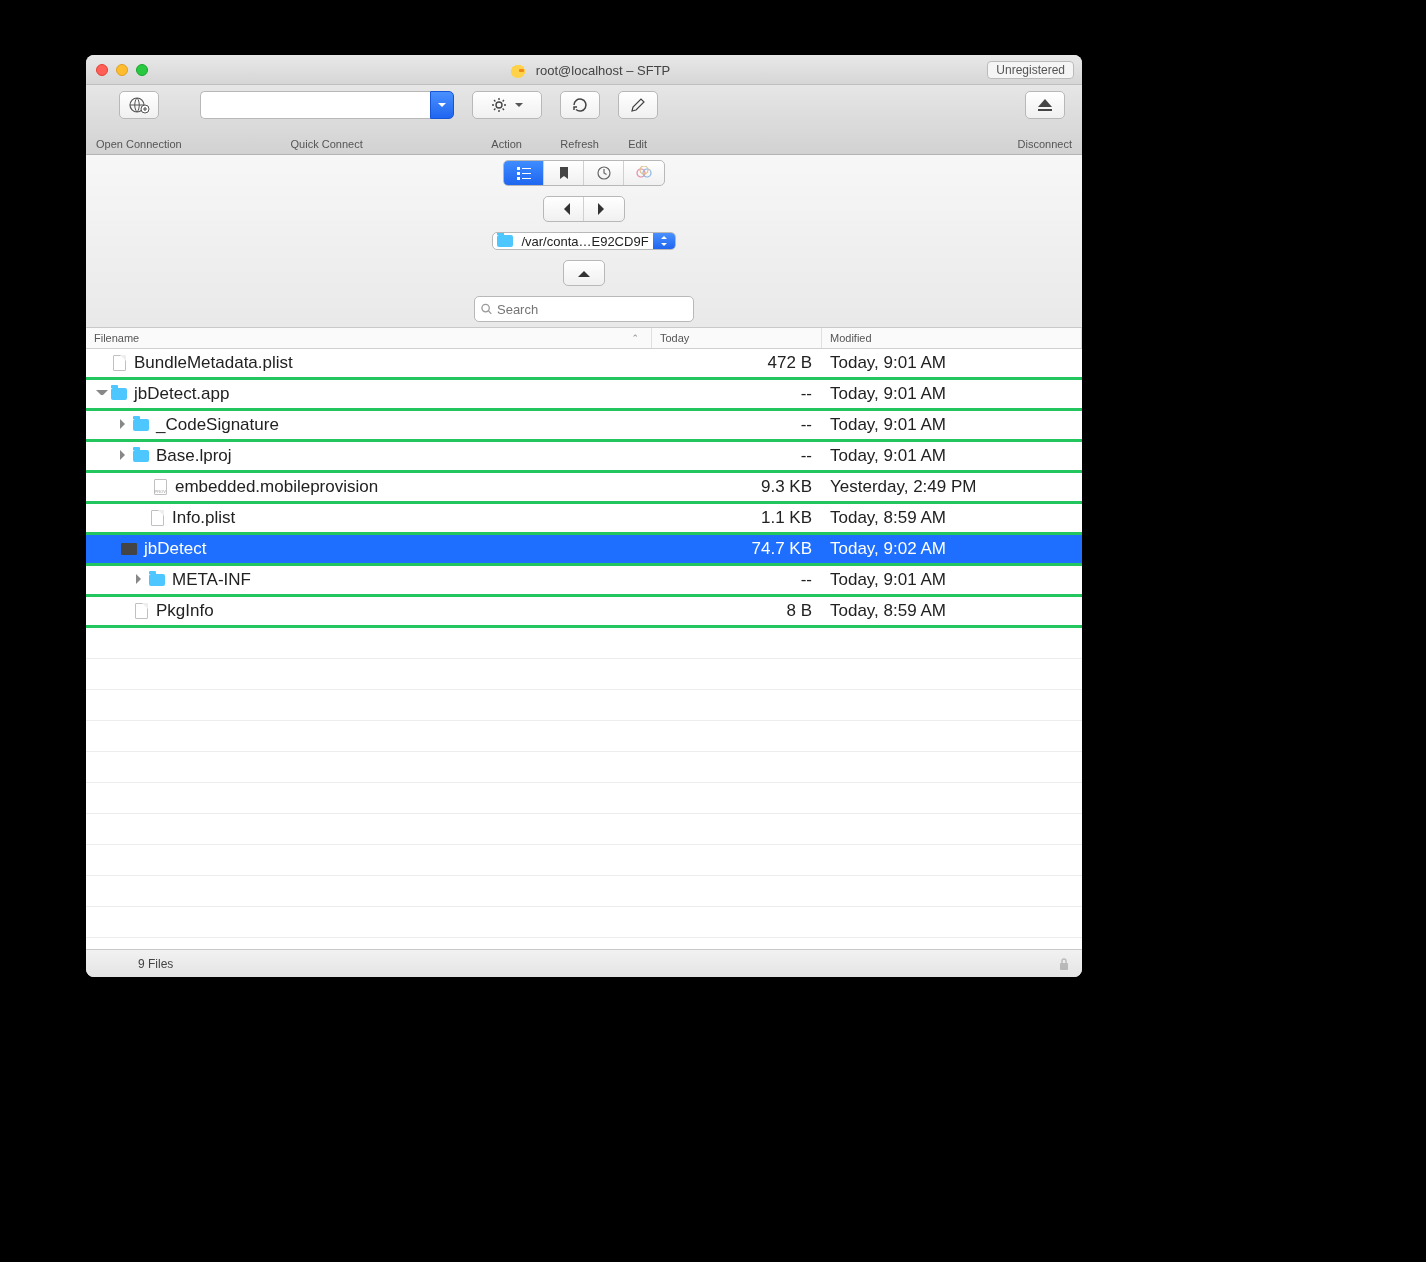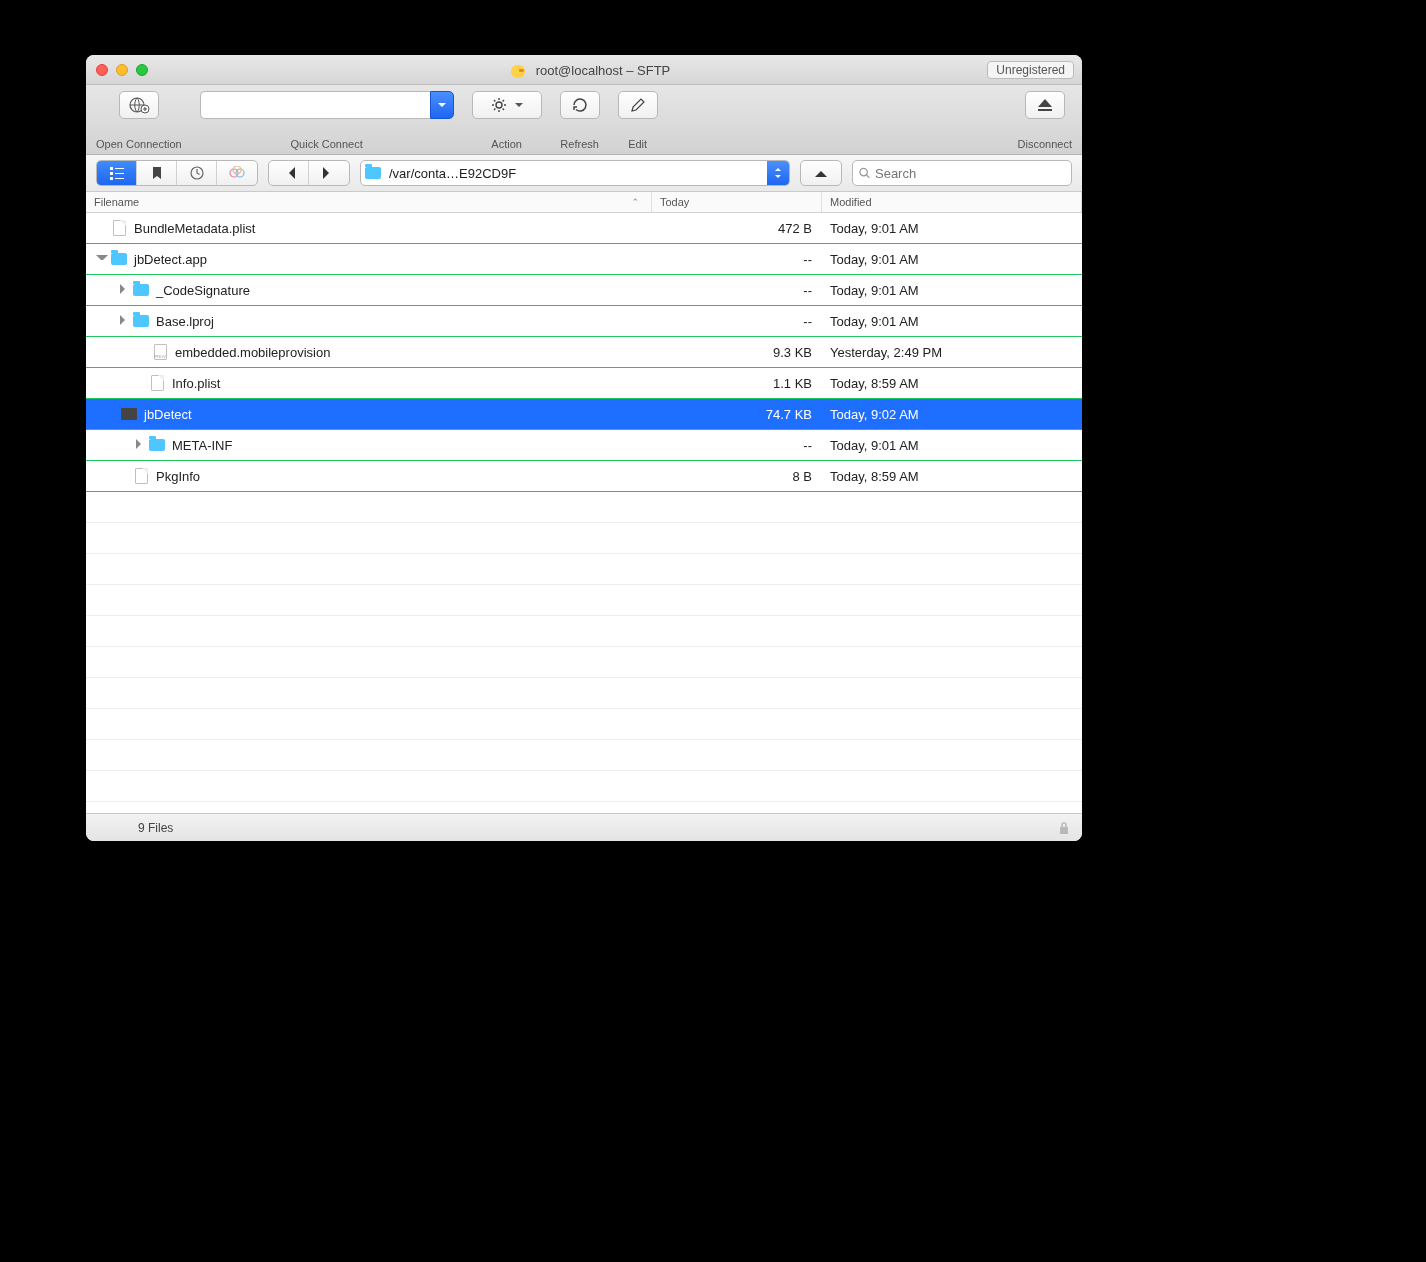--- a/index.html
+++ b/index.html
@@ -86,21 +86,21 @@
   }
   .quick-drop::after{ content:""; border:4px solid transparent; border-top-color:#fff; margin-top:4px;}
   .spacer { flex:1; }
   
   svg { display:block; }
   
   .viewbar {
     background: linear-gradient(#f7f7f7, #e9e9e9);
     border-bottom: 1px solid #c9c9c9;
     padding: 5px 10px;
-    display:flex; align-items:center; gap:10px;
+    display:flex; align-items:center; gap:10px;flex-direction:column;
   }
   .seg {
     display:flex; border:1px solid #b8b8b8; border-radius:5px; overflow:hidden;
     background: linear-gradient(#ffffff,#f0f0f0); height:26px;
   }
   .seg button {
     border:none; background:transparent; width:40px; height:100%;
     display:flex; align-items:center; justify-content:center;
     border-right:1px solid #d0d0d0;
   }
@@ -134,21 +134,21 @@
   }
   .col { padding:4px 8px; border-right:1px solid #e0e0e0; }
   .col-name { flex:1; display:flex; align-items:center; justify-content:space-between;}
   .col-size { width:170px; text-align:left;}
   .col-mod  { width:260px;}
   .sort-ind { font-size:9px; color:#888; margin-right:4px;}
   
   .filelist { background:#fff; min-height: 600px;}
   .row {
     display:flex; align-items:center; height:31px;
-    border-bottom:1px solid #22c55e; font-size:13px; color:#222;
+    border-bottom:3px solid #22c55e; font-size:17px; color:#222;
   }
   .row .c-name { flex:1; display:flex; align-items:center; }
   .row .c-size { width:170px; text-align:right; padding-right:10px;}
   .row .c-mod  { width:260px; padding-left:8px;}
   .row.selected { background:#1e6eff; color:#fff; }
   .row.selected .c-size, .row.selected .c-mod { color:#fff; }
   .disclosure {
     width:12px; height:12px; margin-right:2px; display:inline-block;
   }
   .tri-right::before{content:"";display:block;border:5px solid transparent;border-left-color:#888;margin-left:2px;}

